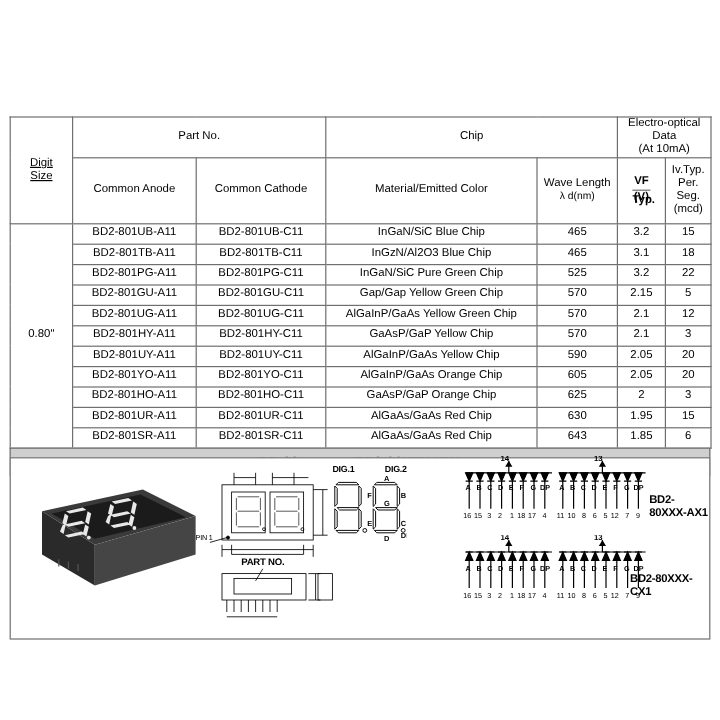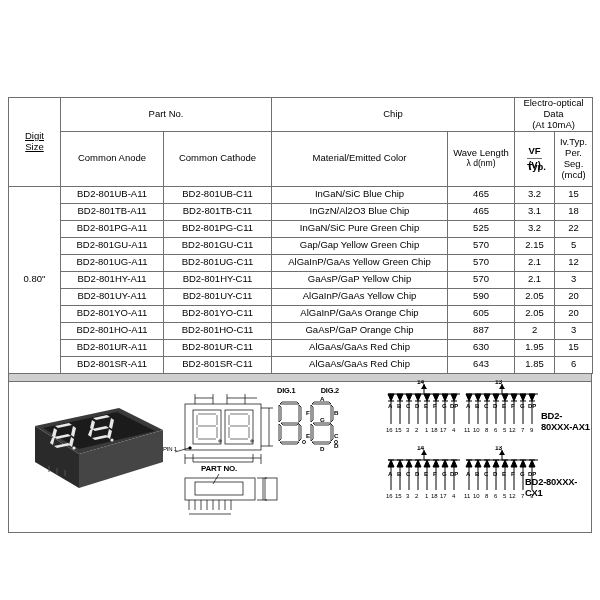--- a/index.html
+++ b/index.html
@@ -189,21 +189,21 @@
           <td class="rowcell">BD2-801YO-C11</td>
           <td class="rowcell matcell">AlGaInP/GaAs Orange  Chip</td>
           <td class="rowcell">605</td>
           <td class="rowcell">2.05</td>
           <td class="rowcell">20</td>
         </tr>
         <tr>
           <td class="rowcell">BD2-801HO-A11</td>
           <td class="rowcell">BD2-801HO-C11</td>
           <td class="rowcell matcell">GaAsP/GaP Orange  Chip</td>
-          <td class="rowcell">887</td>
+          <td class="rowcell">625</td>
           <td class="rowcell">2</td>
           <td class="rowcell">3</td>
         </tr>
         <tr>
           <td class="rowcell">BD2-801UR-A11</td>
           <td class="rowcell">BD2-801UR-C11</td>
           <td class="rowcell matcell">AlGaAs/GaAs Red  Chip</td>
           <td class="rowcell">630</td>
           <td class="rowcell">1.95</td>
           <td class="rowcell">15</td>

